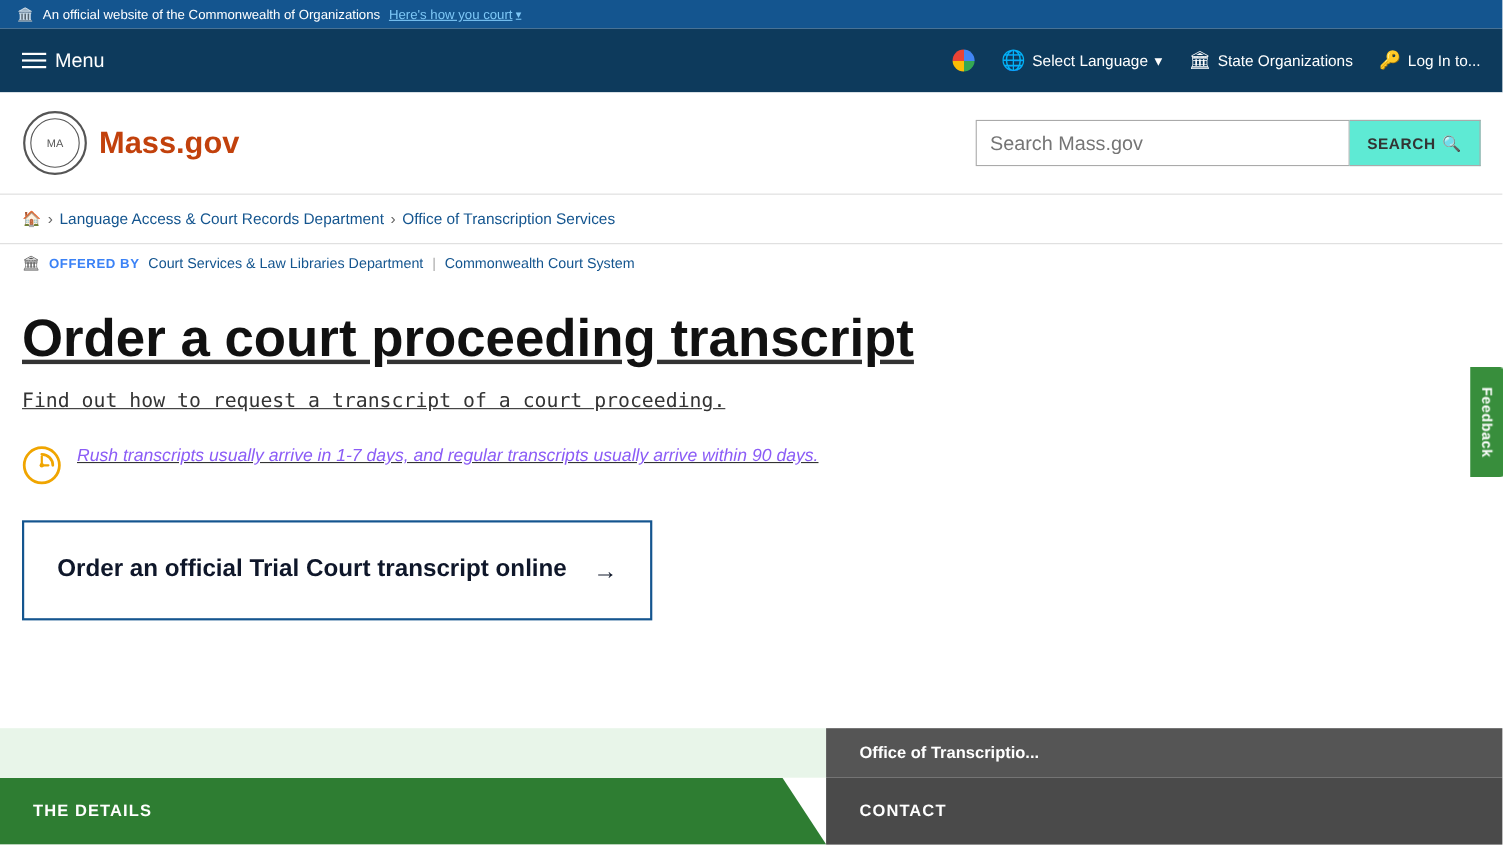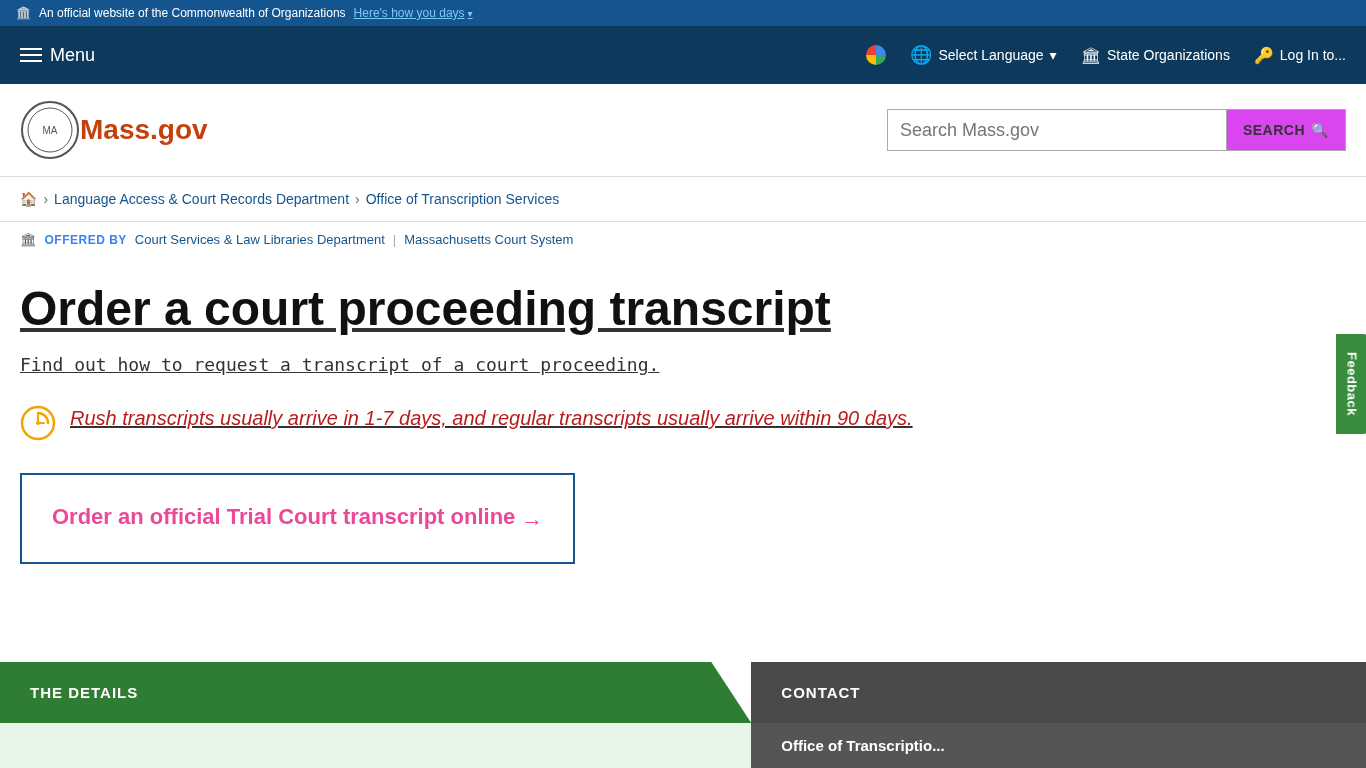--- a/index.html
+++ b/index.html
@@ -67,20 +67,21 @@
     .site-header {
       background: #fff;
       padding: 16px 20px;
       display: flex;
       align-items: center;
       border-bottom: 1px solid #ddd;
     }
     .logo-area {
       display: flex;
       align-items: center;
+      gap: 10px;
       flex: 1;
     }
     .logo-seal {
       width: 60px;
       height: 60px;
     }
     .logo-text {
       font-size: 28px;
       font-weight: bold;
       color: #c2410c;
@@ -93,21 +94,21 @@
       width: 340px;
       height: 42px;
       padding: 0 12px;
       border: 1px solid #aaa;
       font-size: 18px;
       outline: none;
     }
     .search-btn {
       height: 42px;
       padding: 0 16px;
-      background: #d946ef;
+      background: #5eead4;
       border: 1px solid #aaa;
       border-left: none;
       cursor: pointer;
       display: flex;
       align-items: center;
       gap: 6px;
       font-size: 14px;
       font-weight: bold;
       letter-spacing: 0.5px;
       color: #333;
@@ -169,44 +170,44 @@
       gap: 14px;
       margin-bottom: 32px;
     }
     .clock-icon {
       width: 36px;
       height: 36px;
       flex-shrink: 0;
       margin-top: 2px;
     }
     .info-text {
-      font-size: 20px;
+      font-size: 16px;
       font-style: italic;
-      color: #b91c1c;
+      color: #8b5cf6;
       line-height: 1.5;
     }
 
     
     .cta-card {
       border: 2px solid #14558f;
       padding: 28px 30px;
       display: inline-block;
       min-width: 400px;
       cursor: pointer;
       background: #fff;
       margin-bottom: 32px;
     }
     .cta-link {
-      color: #ec4899;
+      color: #0f172a;
       font-size: 22px;
       font-weight: bold;
       text-decoration: none;
       display: flex;
       align-items: flex-start;
-      gap: 6px;
+      gap: 24px;
       line-height: 1.3;
     }
     .cta-link .arrow { margin-top: 2px; }
 
     
     .feedback-tab {
       position: fixed;
       right: -36px;
       top: 50%;
       transform: translateY(-50%) rotate(90deg);
@@ -229,21 +230,21 @@
   </style>
 </head>
 <body>
 
 <div class="page-wrapper">
 
   <div class="top-banner">
     <span>🏛️</span>
     <span class="official-text">An official website of the Commonwealth of Organizations</span>
     <span class="heres-how">
-      <span>Here's how you days</span>
+      <span>Here's how you court</span>
       <span class="chevron">▾</span>
     </span>
   </div>
 
   <nav class="nav-bar">
     <div class="menu-btn">
       <div class="hamburger">
         <span></span>
           <span></span>
           <span></span>
@@ -295,21 +296,21 @@
     <a href="#">Language Access &amp; Court Records Department</a>
     <span class="sep">›</span>
     <a href="#">Office of Transcription Services</a>
   </div>
 
   <div class="offered-by">
     <span>🏛</span>
     <span class="label">OFFERED BY</span>
     <a href="#" class="org-link">Court Services &amp; Law Libraries Department</a>
     <span class="divider">|</span>
-    <a href="#" class="org-link">Massachusetts Court System</a>
+    <a href="#" class="org-link">Commonwealth Court System</a>
   </div>
 
   <div class="main-content">
     <h1 class="page-title">Order a court proceeding transcript</h1>
     <p class="page-subtitle">Find out how to request a transcript of a court proceeding.</p>
 
     <div class="info-box">
 
       <svg class="clock-icon" viewBox="0 0 36 36" xmlns="http://www.w3.org/2000/svg">
         <circle cx="18" cy="18" r="16" fill="none" stroke="#f0a500" stroke-width="2.5"></circle>
@@ -325,32 +326,32 @@
     <div class="cta-card">
       <a class="cta-link" href="#">
         <span>Order an official Trial Court transcript online</span>
         <span class="arrow">→</span>
       </a>
     </div>
   </div>
 
   <div style="position: absolute; bottom: 0; left: 0; right: 0;">
     <div style="display: flex; width: 100%;">
+      <div style="flex: 0 0 55%; background: #e8f5e9; min-height: 40px;"></div>
+      <div style="flex: 1; background: #555; color: #fff; padding: 14px 30px; font-size: 15px; font-weight: bold;">
+        <span>Office of Transcriptio...</span>
+      </div>
+    </div>
+    <div style="display: flex; width: 100%;">
       <div style="background: #2e7d32; color: #fff; padding: 22px 50px 22px 30px; font-size: 15px; font-weight: bold; letter-spacing: 1px; flex: 0 0 55%; clip-path: polygon(0 0, calc(100% - 40px) 0, 100% 100%, 0 100%);">
         <span>THE DETAILS</span>
       </div>
       <div style="background: #4a4a4a; color: #fff; padding: 22px 30px; font-size: 15px; font-weight: bold; letter-spacing: 1px; flex: 1;">
         <span>CONTACT</span>
       </div>
     </div>
-    <div style="display: flex; width: 100%;">
-      <div style="flex: 0 0 55%; background: #e8f5e9; min-height: 40px;"></div>
-      <div style="flex: 1; background: #555; color: #fff; padding: 14px 30px; font-size: 15px; font-weight: bold;">
-        <span>Office of Transcriptio...</span>
-      </div>
-    </div>
   </div>
 
   <div class="feedback-tab">
     <span>Feedback</span>
   </div>
 
 </div>
 
 </body></html>

